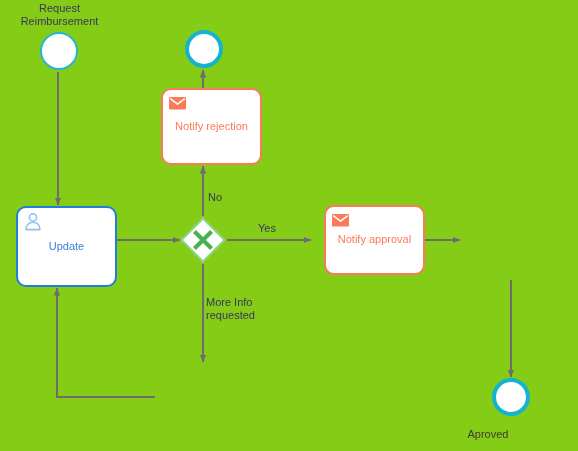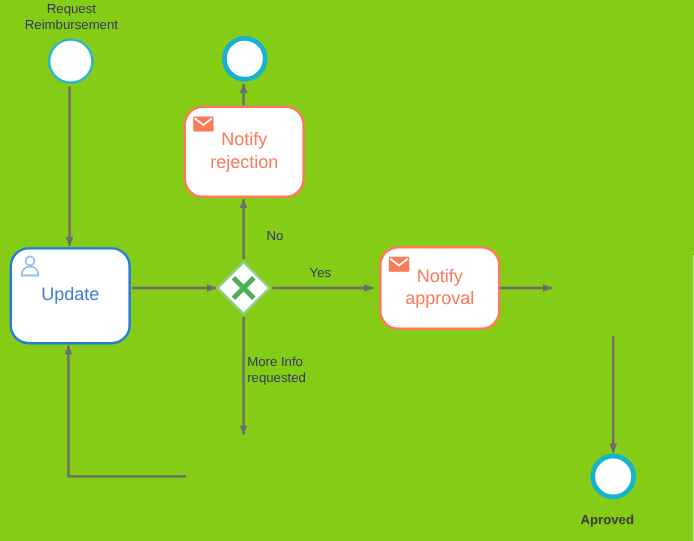--- a/index.html
+++ b/index.html
@@ -24,29 +24,30 @@
     top: 0;
     width: 578px;
     height: 451px;
   }
   .node {
     position: absolute;
     box-sizing: border-box;
   }
   
   .task {
-    border-radius: 16px;
+    border-radius: 10px;
     border: 2px solid;
     background: #ffffff;
     display: flex;
     align-items: center;
     justify-content: center;
     text-align: center;
     line-height: 1.22;
-    font-size: 15px;
+    font-size: 11px;
+    margin-left: 8px;
   }
   .task.user {
     border-color: #1f7ddc;
     color: #3d80d8;
   }
   .task.msg {
     border-color: #fb7a58;
     color: #fb7a58;
   }
   .task-label {
@@ -152,33 +153,33 @@
     <span class="task-label">Update</span>
   </div>
 
   <div class="node gateway" style="left:180px; top:217px;">
     <svg viewBox="0 0 46 46" xmlns="http://www.w3.org/2000/svg" style="width:46px;height:46px;display:block;">
       <polygon points="23,1.5 44.5,23 23,44.5 1.5,23" fill="#ffffff" stroke="#8fd18b" stroke-width="2"></polygon>
       <path d="M14.5,14.5 L31.5,31.5 M31.5,14.5 L14.5,31.5" stroke="#4caf50" stroke-width="4.2" stroke-linecap="butt"></path>
     </svg>
   </div>
 
-  <div class="label" style="left:208px; top:191px;margin-left:14px;">No</div>
+  <div class="label" style="left:208px; top:191px;">No</div>
   <div class="label" style="left:258px; top:222px;">Yes</div>
   <div class="label" style="left:206px; top:296px; width:70px;">More Info
 requested</div>
 
   <div class="node task msg" style="left:316px; top:205px; width:101px; height:70px;">
     <span class="task-icon">
       <svg viewBox="0 0 20 19" xmlns="http://www.w3.org/2000/svg">
         <rect x="1" y="3" width="17" height="12.5" rx="1" fill="#fb7a58"></rect>
         <path d="M2.2,4.6 L9.5,10.2 L16.8,4.6" fill="none" stroke="#ffffff" stroke-width="1.6" stroke-linejoin="round"></path>
       </svg>
     </span>
     <span class="task-label">Notify approval</span>
   </div>
 
 
 
   <div class="node event end" style="left:492px; top:378px; width:38px; height:38px;"></div>
-  <div class="label center evt" style="left:456px; top:428px; width:100px;font-weight:bold;">Aproved</div>
+  <div class="label center evt" style="left:438px; top:428px; width:100px;">Aproved</div>
 
 </div>
 
 </body></html>

